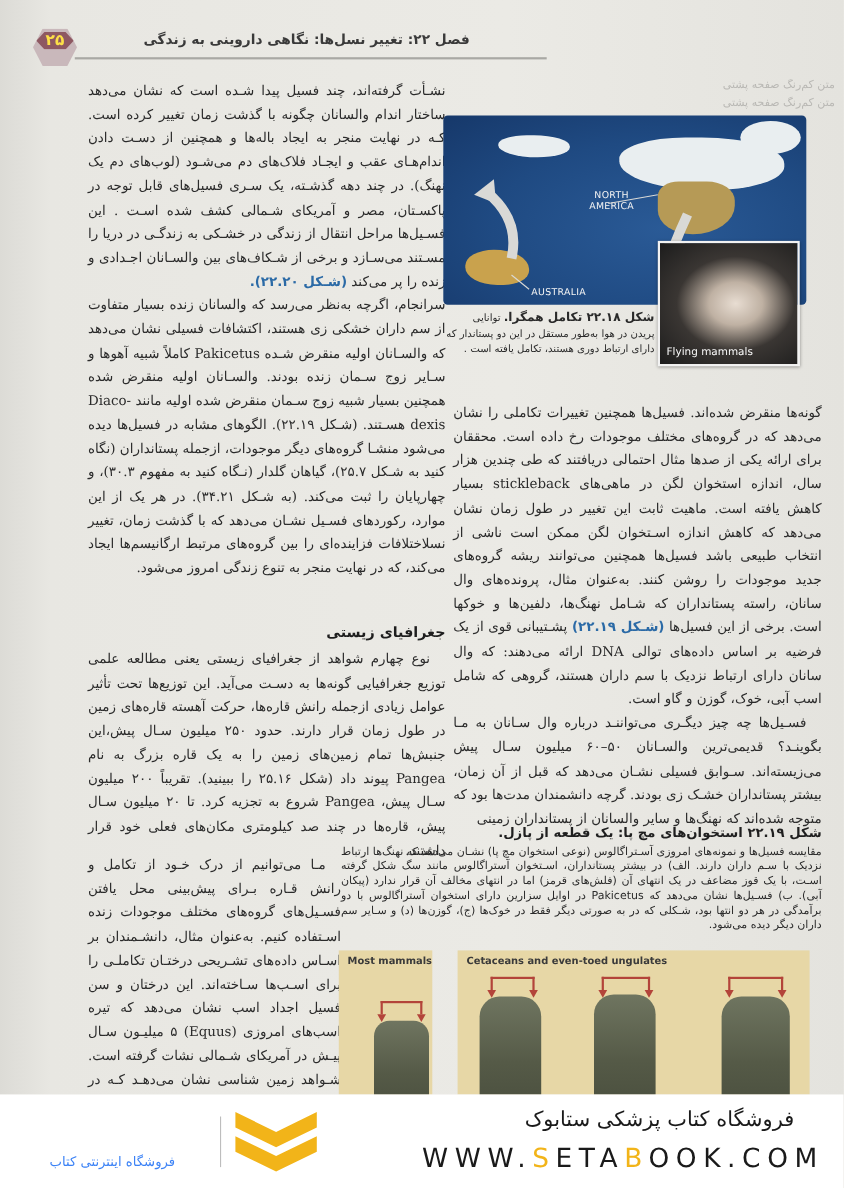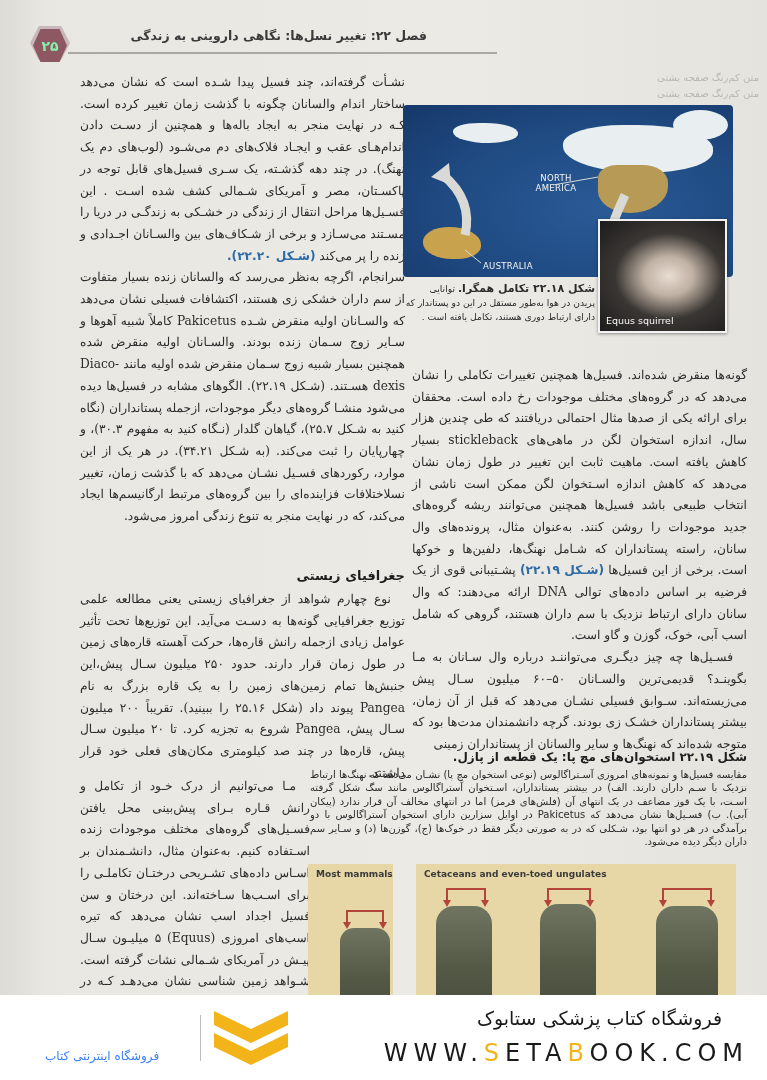--- a/index.html
+++ b/index.html
@@ -18,22 +18,22 @@
   .header-title {
     position:absolute; right:340px; top:28px;
     font-size:12.5px; font-weight:bold; color:#3a3a3a; direction:rtl;
     white-space:nowrap;
   }
   .header-rule {
     position:absolute; left:68px; right:270px; top:52px; height:2px;
     background:#a9a8a4;
   }
   .page-badge {
-    position:absolute; left:33px; top:29px; width:34px; height:33px;
-    background:#8e5862; color:#86efac; font-weight:bold; font-size:14px;
+    position:absolute; left:33px; top:29px; width:34px; height:16px;
+    background:#8e5862; color:#fde047; font-weight:bold; font-size:14px;
     display:flex; align-items:center; justify-content:center;
     clip-path:polygon(22% 0,78% 0,100% 50%,78% 100%,22% 100%,0 50%);
   }
   .page-badge-outline {
     position:absolute; left:30px; top:26px; width:40px; height:34px;
     background:#c9b8bb;
     clip-path:polygon(22% 0,78% 0,100% 50%,78% 100%,22% 100%,0 50%);
   }
   .faded-text {
     position:absolute; left:520px; right:8px; direction:rtl;
@@ -195,21 +195,21 @@
       <path d="M62 130 Q70 95 40 70" stroke="#d9d9d6" stroke-width="9" fill="none"></path>
       <polygon points="28,72 46,58 48,80" fill="#d9d9d6"></polygon>
       <path d="M222 90 Q215 105 210 118" stroke="#d9d9d6" stroke-width="9" fill="none"></path>
       <polygon points="200,114 220,116 208,132" fill="#d9d9d6"></polygon>
       <line x1="150" y1="80" x2="195" y2="72" stroke="#d9d9d6" stroke-width="1"></line>
       <line x1="62" y1="145" x2="78" y2="158" stroke="#d9d9d6" stroke-width="1"></line>
     </svg>
   </div>
 
   <div class="photo photo-squirrel">
-    <div class="photo-label" style="left:6px; bottom:5px;">Equus squirrel</div>
+    <div class="photo-label" style="left:6px; bottom:5px;">Flying mammals</div>
   </div>
 
   <div class="fig18-caption">
     <span class="cap-title">شکل ۲۲.۱۸ تکامل همگرا.</span>
     <span>توانایی پریدن در هوا به‌طور مستقل در این دو پستاندار که دارای ارتباط دوری هستند، تکامل یافته است .</span>
   </div>
 
   <div class="col col-right">
     <p>
       <span>گونه‌ها منقرض شده‌اند. فسیل‌ها همچنین تغییرات تکاملی را نشان می‌دهد که در گروه‌های مختلف موجودات رخ داده است. محققان برای ارائه یکی از صدها مثال احتمالی دریافتند که طی چندین هزار سال، اندازه استخوان لگن در ماهی‌های stickleback بسیار کاهش یافته است. ماهیت ثابت این تغییر در طول زمان نشان می‌دهد که کاهش اندازه اسـتخوان لگن ممکن است ناشی از انتخاب طبیعی باشد فسیل‌ها همچنین می‌توانند ریشه گروه‌های جدید موجودات را روشن کنند. به‌عنوان مثال، پرونده‌های وال سانان، راسته پستانداران که شـامل نهنگ‌ها، دلفین‌ها و خوکها است. برخی از این فسیل‌ها</span>

